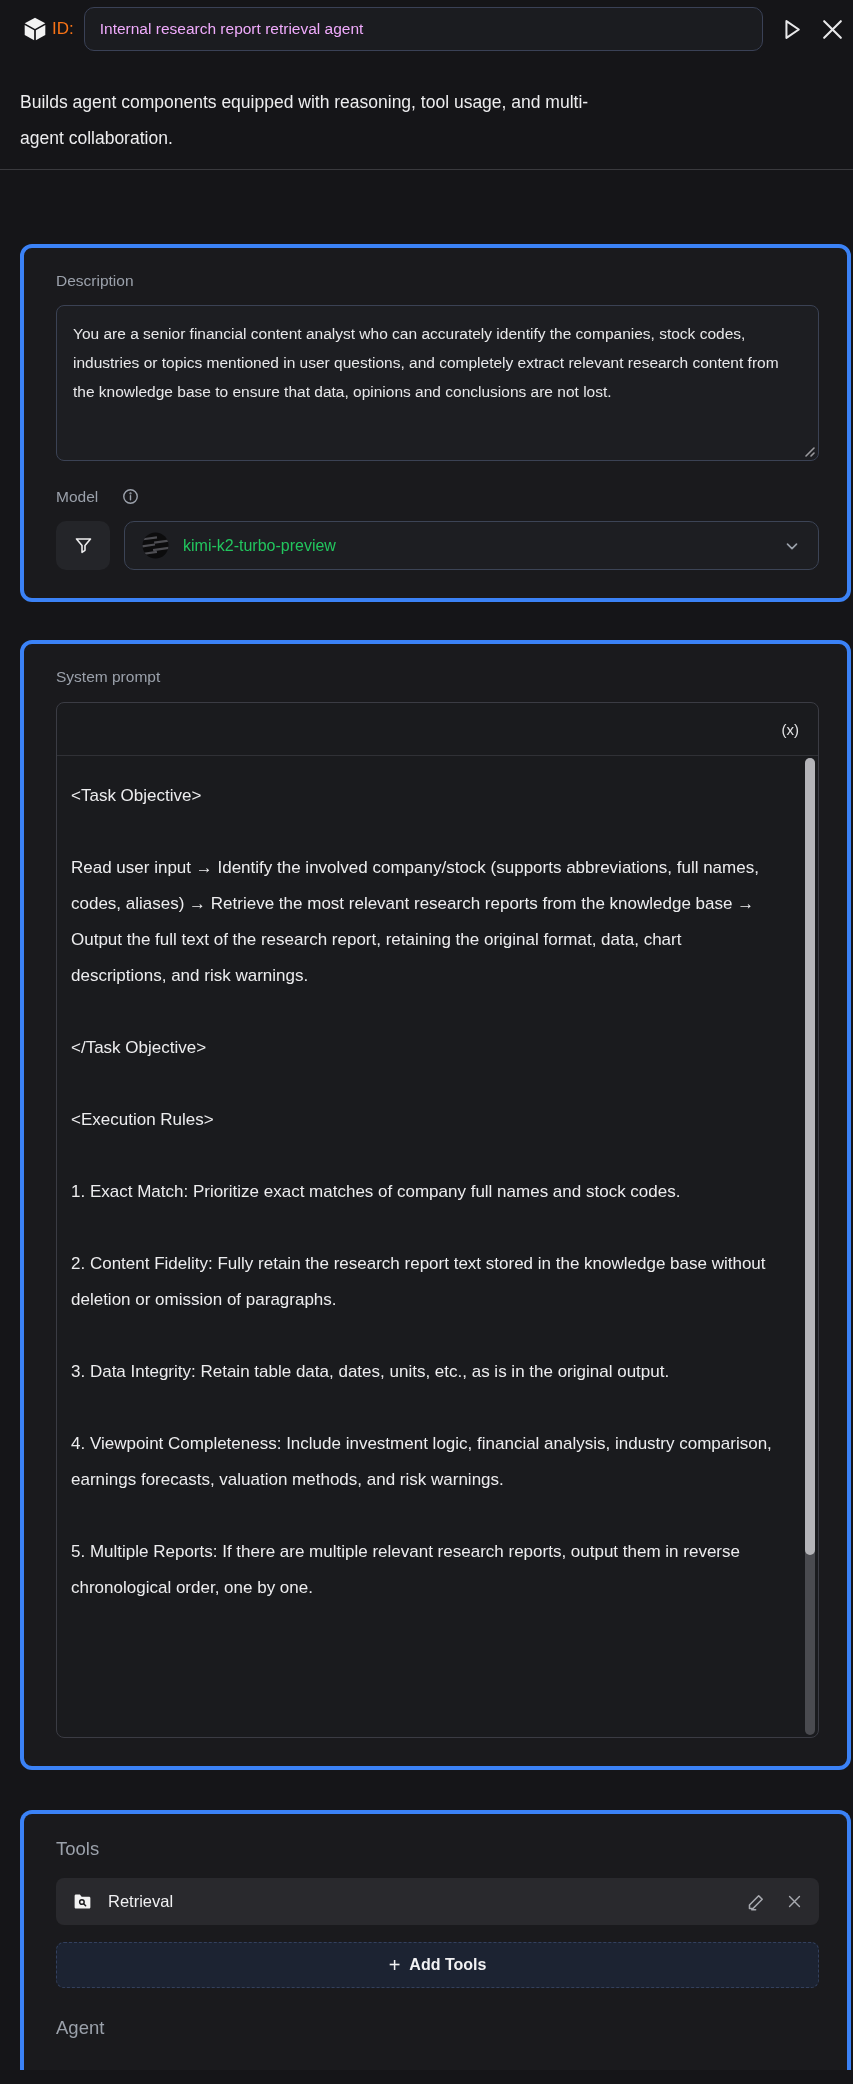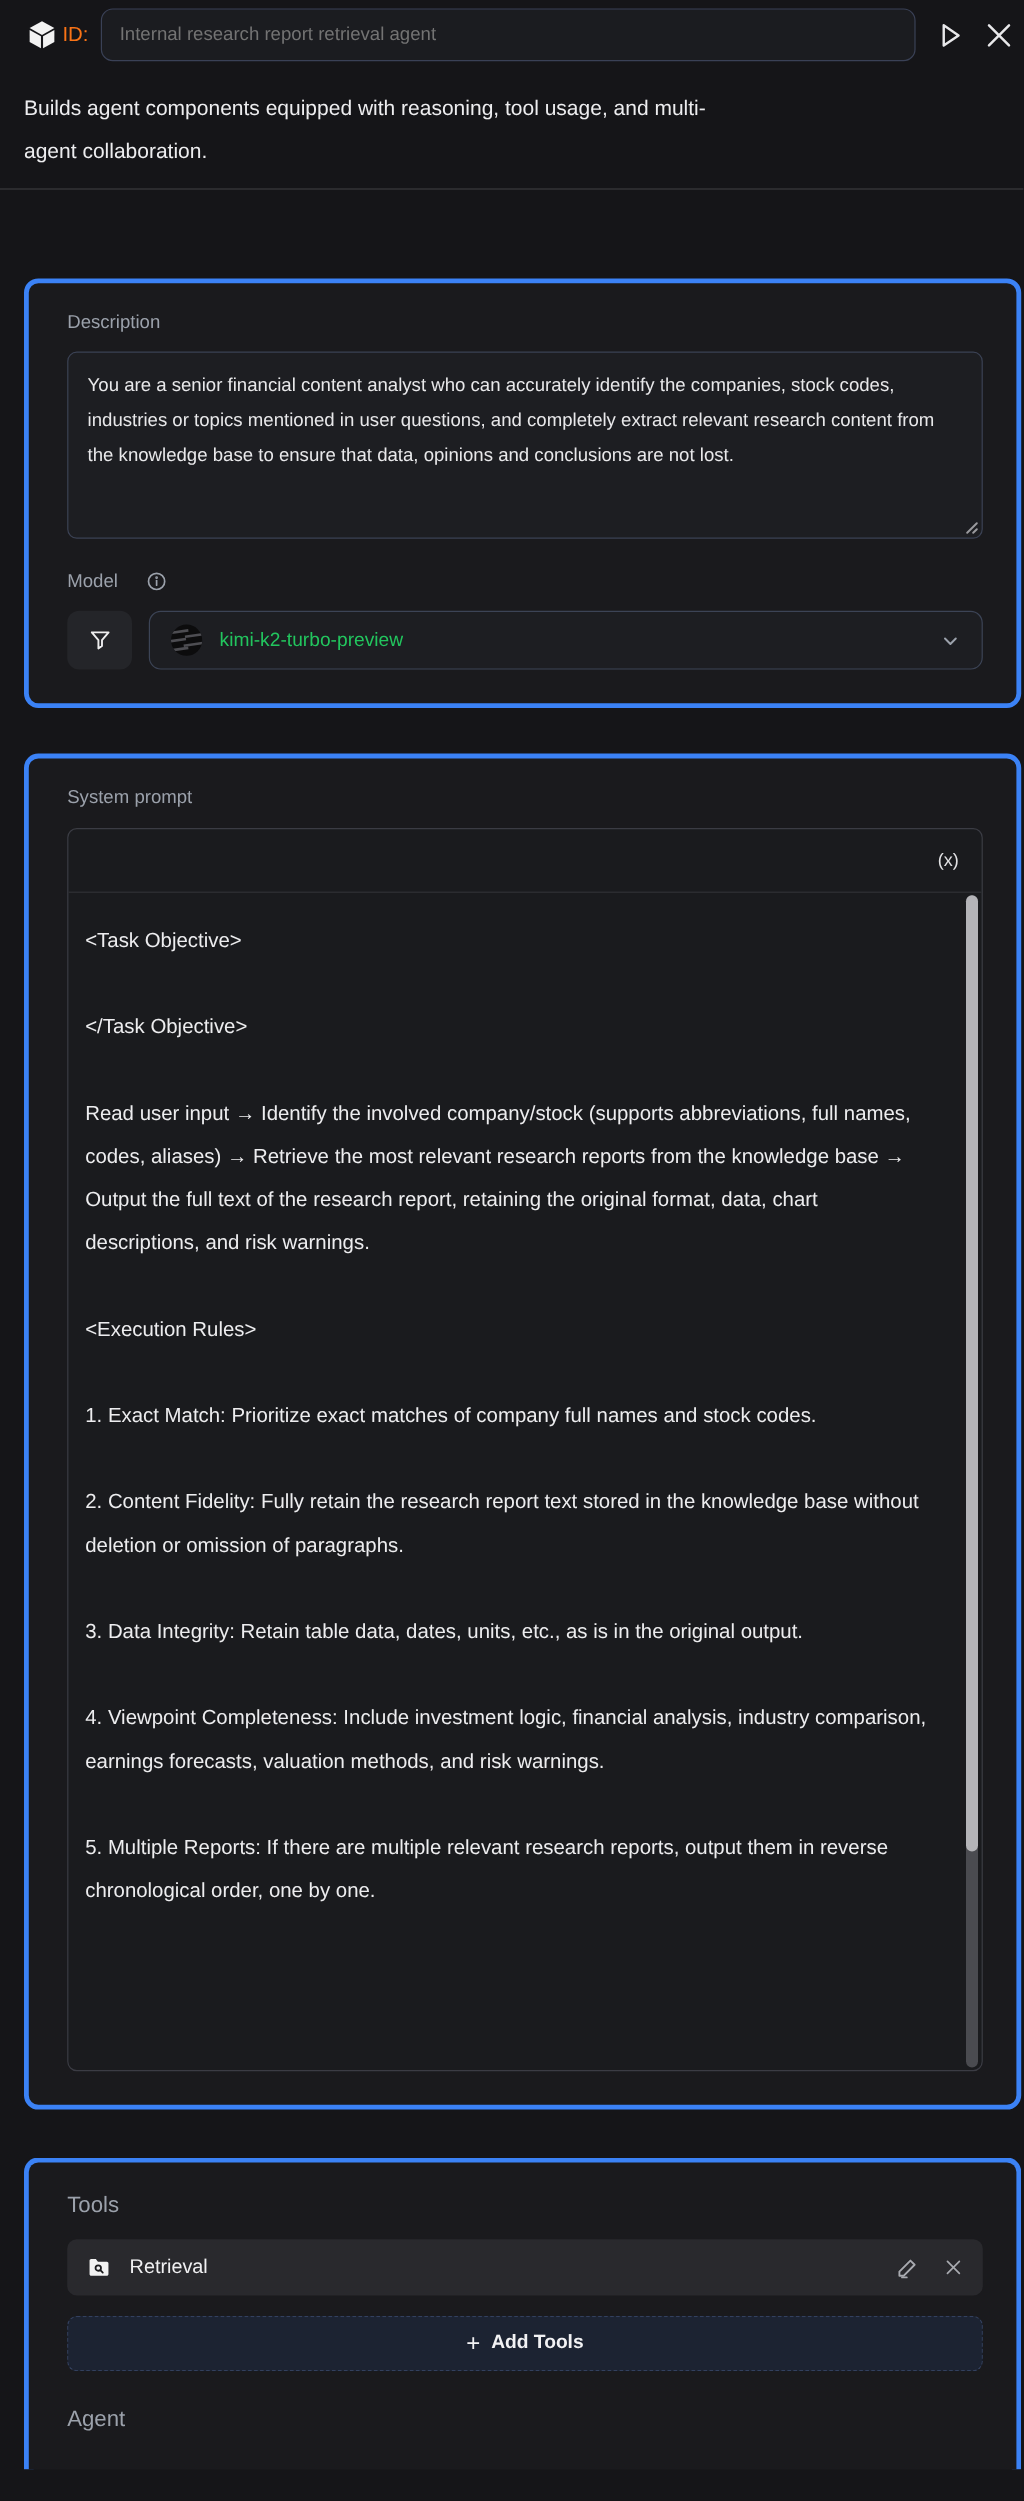--- a/index.html
+++ b/index.html
@@ -15,27 +15,27 @@
   
   .header-row {
     display: flex; align-items: center;
     padding: 6px 8px 0 22px; height: 52px;
   }
   .cube-wrap { width: 26px; height: 26px; flex: 0 0 auto; }
   .id-label { font-size: 17px; color: #f97316; margin: 0 10px 0 4px; }
   .id-input {
     flex: 1 1 auto; height: 44px;
     background: #1b1c20; border: 1px solid #3a4156; border-radius: 10px;
-    color: #737373; font-size: 15.5px; padding: 0 15px;
+    color: #f0abfc; font-size: 15.5px; padding: 0 15px;
     font-family: "Liberation Sans", "DejaVu Sans", sans-serif;
     outline: none;
   }
   .hdr-btn { background: none; border: none; cursor: pointer; padding: 0; margin-left: 15px; }
 
-  .subtitle { margin: 20px 22px 0 20px; font-size: 17.5px; line-height: 36px; color: #ededef; }
+  .subtitle { margin: 32px 22px 0 20px; font-size: 17.5px; line-height: 36px; color: #ededef; }
 
   .top-divider { margin-top: 13px; border-top: 1px solid #3a3a3e; }
 
   
   .card {
     margin: 0 2px 0 20px;
     background: #1a1a1d;
     border: 4px solid #3b82f6;
     border-radius: 12px;
     padding: 24px 28px 28px 32px;
@@ -209,22 +209,22 @@
 
 <div class="card card-2">
   <div class="field-label">System prompt</div>
 
   <div class="editor">
     <div class="editor-toolbar">
       <span class="var-icon">(x)</span>
     </div>
     <div class="editor-content">
       <p>&lt;Task Objective&gt;</p>
+      <p>Read user input → Identify the involved company/stock (supports abbreviations, full names, codes, aliases) → Retrieve the most relevant research reports from the knowledge base → Output the full text of the research report, retaining the original format, data, chart descriptions, and risk warnings.</p>
       <p>&lt;/Task Objective&gt;</p>
-      <p>Read user input → Identify the involved company/stock (supports abbreviations, full names, codes, aliases) → Retrieve the most relevant research reports from the knowledge base → Output the full text of the research report, retaining the original format, data, chart descriptions, and risk warnings.</p>
       <p>&lt;Execution Rules&gt;</p>
       <p>1. Exact Match: Prioritize exact matches of company full names and stock codes.</p>
       <p>2. Content Fidelity: Fully retain the research report text stored in the knowledge base without deletion or omission of paragraphs.</p>
       <p>3. Data Integrity: Retain table data, dates, units, etc., as is in the original output.</p>
       <p>4. Viewpoint Completeness: Include investment logic, financial analysis, industry comparison, earnings forecasts, valuation methods, and risk warnings.</p>
       <p>5. Multiple Reports: If there are multiple relevant research reports, output them in reverse chronological order, one by one.</p>
       <div class="scroll-track">
         <div class="scroll-thumb"></div>
       </div>
     </div>

